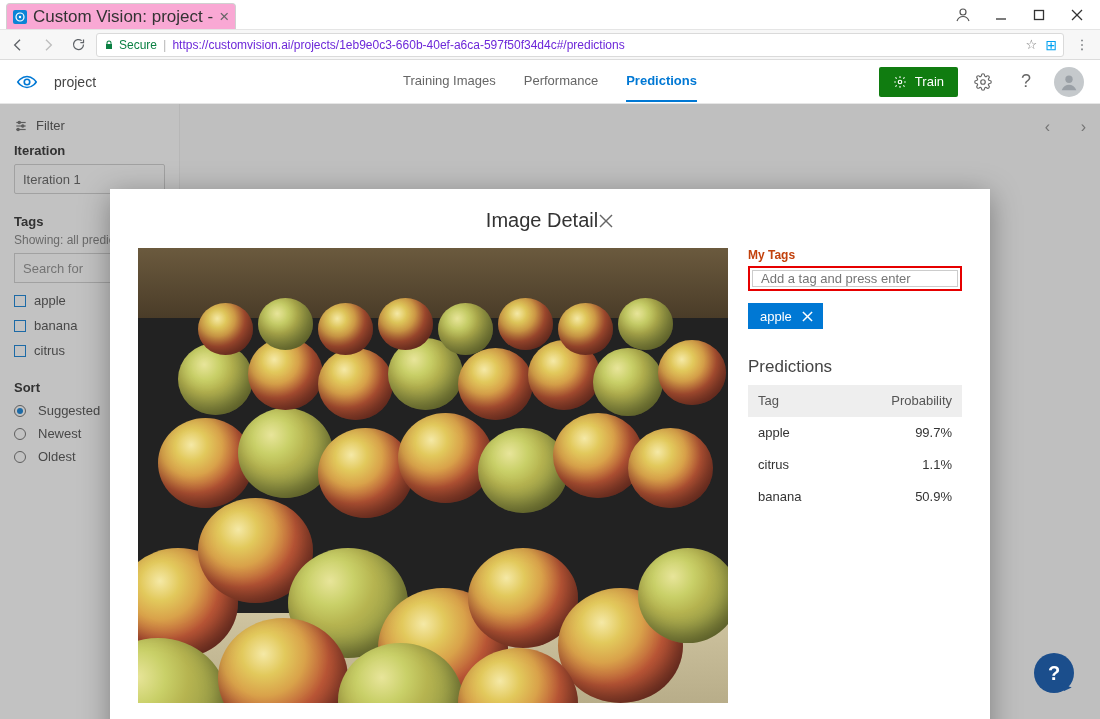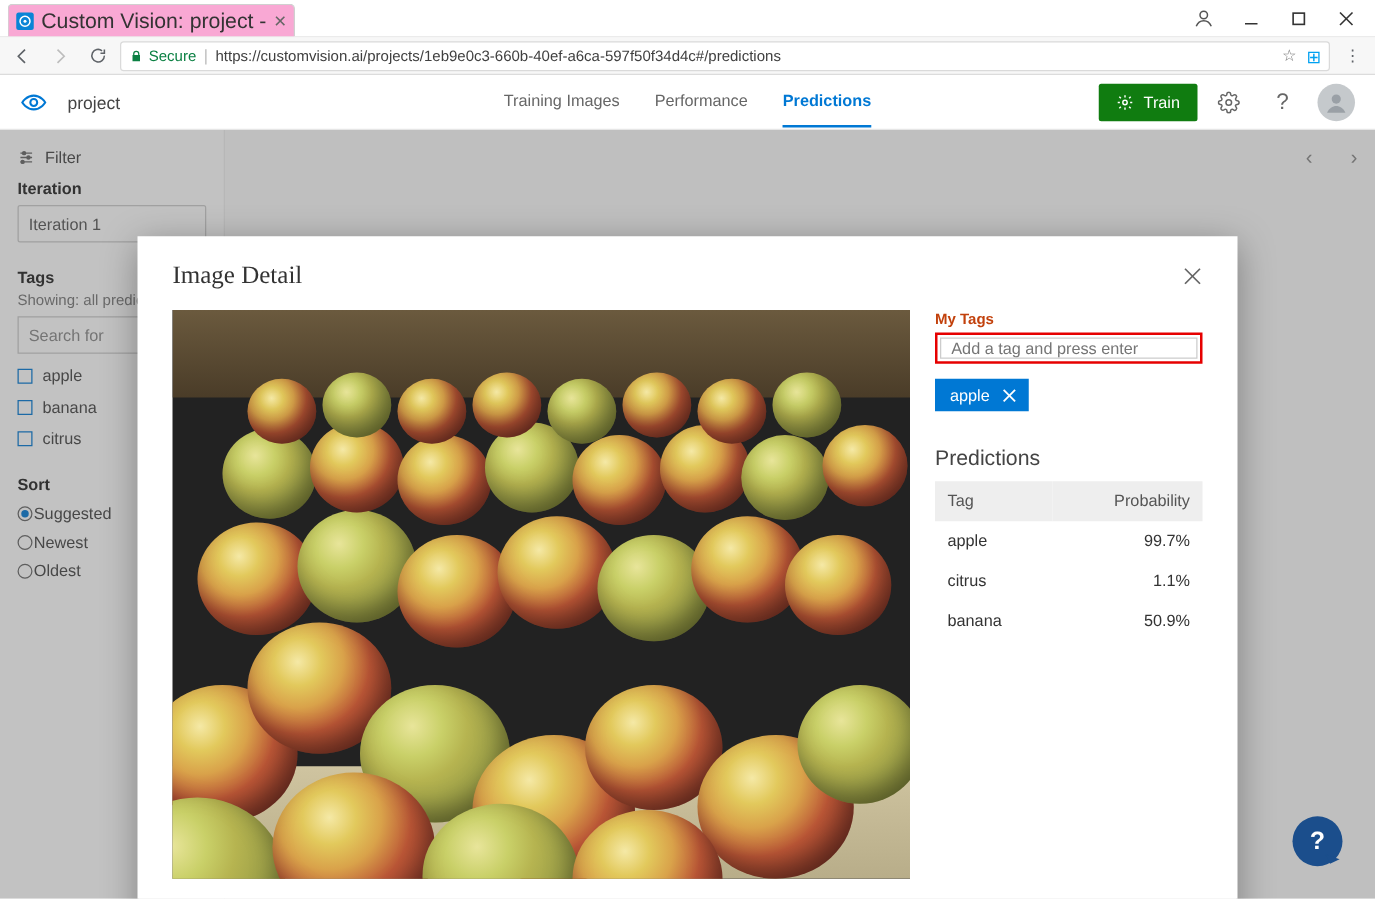--- a/index.html
+++ b/index.html
@@ -17,21 +17,21 @@
   .tab .favicon { width: 14px; height: 14px; background: #0a84d6; border-radius: 2px; display:flex; align-items:center; justify-content:center; }
   .tab .tabclose { margin-left: auto; color:#666; }
 
   
   .chrometb { height: 30px; border-bottom: 1px solid #dcdcdc; display: flex; align-items: center; padding: 0 6px; gap: 6px; background:#f7f7f7;}
   .cb { width: 24px; height: 24px; display: flex; align-items: center; justify-content: center; color: #5f6368; border-radius: 50%; }
   .cb.disabled { color: #bdbdbd; }
   .omnibox { flex: 1; height: 24px; border: 1px solid #dadada; border-radius: 3px; display: flex; align-items: center; padding: 0 6px; gap: 6px; background:#fff;}
   .secure { color: #0b8043; font-size: 12px; display:flex; align-items:center; gap:4px; }
   .urlsep { color:#bbb; }
-  .url { color: #404040; font-size: 12px; white-space: nowrap; overflow: hidden; }
+  .url { color: #6d28d9; font-size: 12px; white-space: nowrap; overflow: hidden; }
   .omniright { display:flex; align-items:center; gap:8px; color:#777; }
 
   
   .apphdr { height: 44px; background: #fff; border-bottom: 1px solid #e6e6e6; display:flex; align-items:center; padding: 0 16px; gap:16px; position:relative; }
   .eye { color:#0078d4; }
   .projlabel { color:#444; font-size:14px; }
   .navtabs { position:absolute; left:50%; transform:translateX(-50%); display:flex; gap:28px; font-size:13px; }
   .navtab { color:#666; padding:12px 0; }
   .navtab.active { color:#0078d4; font-weight:600; border-bottom:2px solid #0078d4; }
   .trainbtn { margin-left:auto; height:30px; padding:0 14px; background:#107c10; color:#fff; border-radius:2px; display:flex; align-items:center; gap:8px; font-size:13px;}
@@ -41,33 +41,33 @@
 
   
   .main { display:flex; height: calc(719px - 30px - 30px - 44px); position:relative;}
   .sidebar { width:180px; border-right:1px solid #eee; padding:14px 14px; font-size:13px; color:#444; }
   .controlrow { display:flex; align-items:center; gap:8px; margin-bottom:10px; }
   .sechdr { font-weight:600; margin-top:8px; color:#222;}
   .selectlike { height:30px; border:1px solid #ccc; border-radius:2px; display:flex; align-items:center; justify-content:space-between; padding:0 8px; color:#555; margin-top:6px;}
   .muted { color:#777; font-size:12px;}
   .searchbox { height:30px; border:1px solid #ccc; padding:0 8px; color:#888; display:flex; align-items:center; margin-top:6px;}
   .chkrow { display:flex; align-items:center; gap:8px; margin-top:10px; color:#444;}
-  .radiorow { display:flex; align-items:center; gap:1px; margin-top:8px; color:#444;}
+  .radiorow { display:flex; align-items:center; gap:12px; margin-top:8px; color:#444;}
   .radio { width:12px; height:12px; border-radius:50%; border:1px solid #666; display:inline-block; position:relative;}
   .radio.sel::after { content:""; position:absolute; inset:2px; border-radius:50%; background:#0078d4;}
   .chk { width:12px; height:12px; border:1px solid #0078d4; display:inline-block;}
   .content { flex:1; position:relative; background:#fafafa;}
   .navarrow { position:absolute; top:14px; color:#888; font-size:16px;}
   .navarrow.left { right: 50px; }
   .navarrow.right { right: 14px; }
 
   
   .scrim { position:absolute; inset:0; background:rgba(80,80,80,0.35); }
   .modal { position:absolute; left:110px; top:85px; width:880px; height:620px; background:#fff; box-shadow:0 6px 28px rgba(0,0,0,0.35); padding:20px 28px 20px 28px; display:flex; flex-direction:column;}
-  .modalhdr { display:flex; align-items:center; justify-content:space-between;font-family:Liberation Serif, serif;}
+  .modalhdr { display:flex; align-items:center; justify-content:center;}
   .modalhdr h2 { font-weight:400; font-size:20px; color:#333;}
   .closex { color:#666; font-size:18px;}
   .modalbody { flex:1; display:flex; gap:20px; margin-top:16px;}
   .imgbox { width:590px; height:455px; background:#222; border-radius:0; position:relative; overflow:hidden;}
   
   .apple { position:absolute; border-radius:50%; background: radial-gradient(circle at 35% 30%, #f5e9a6 0%, #e2c95c 18%, #d9a24a 35%, #bb5636 55%, #8b3a2a 80%, #5e2418 100%); box-shadow: inset -6px -10px 20px rgba(0,0,0,0.35);}
   .applea { background: radial-gradient(circle at 35% 30%, #e8e59a 0%, #c9d068 22%, #b6b450 40%, #9ea148 60%, #6e7631 100%);}
   .shelf { position:absolute; left:0; right:0; height:90px; bottom:0; background: linear-gradient(#cfc4a0, #b8ad89);}  
   .bgstrip { position:absolute; left:0; right:0; top:0; height:70px; background: linear-gradient(#6b5a3e, #4a3c28);}  
 

